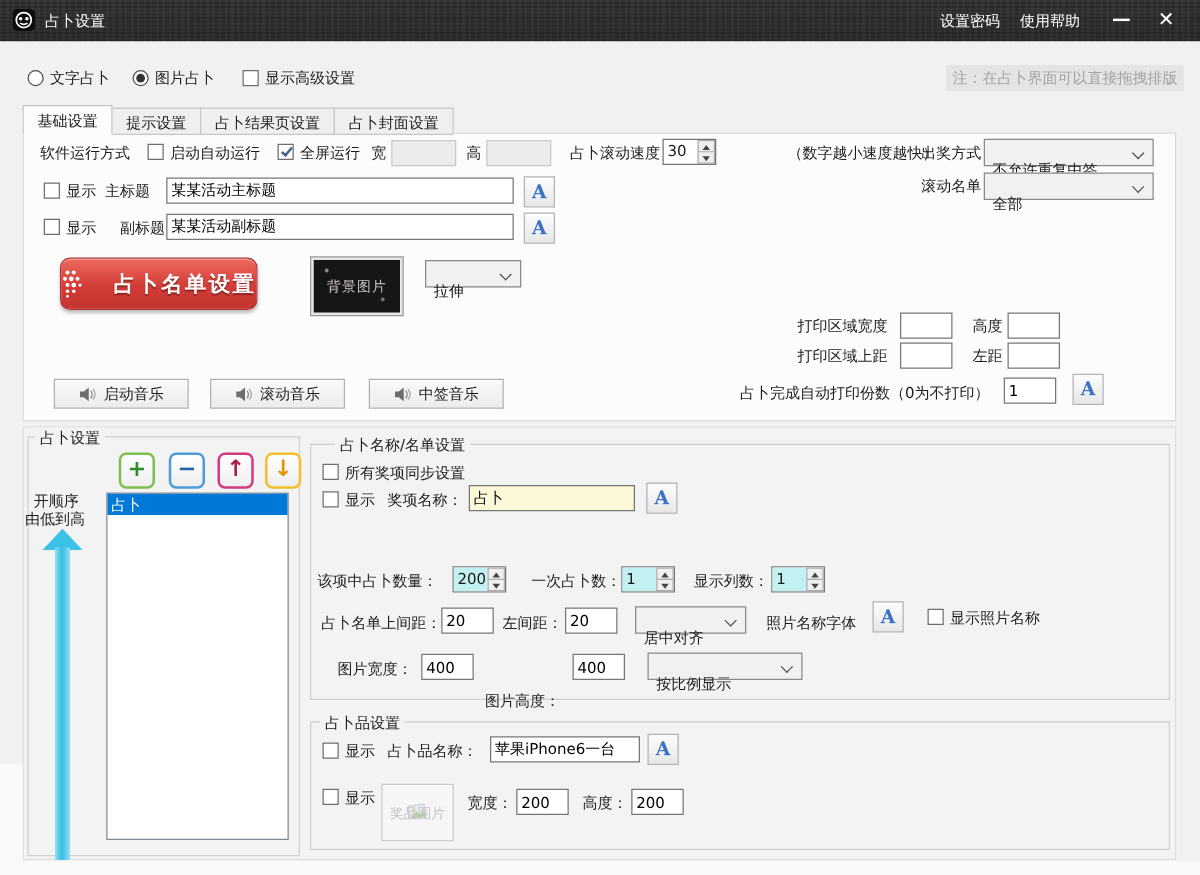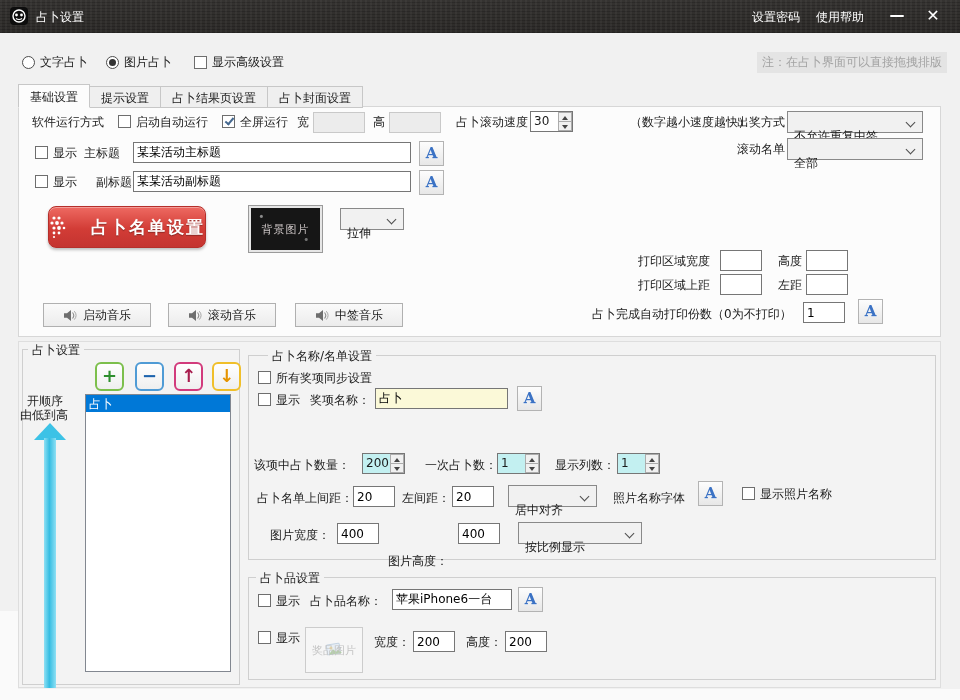--- a/index.html
+++ b/index.html
@@ -208,21 +208,21 @@
           <circle cx="10" cy="19" r="1.4"></circle>
           <circle cx="5" cy="23" r="1.1"></circle>
         </g>
       </svg>
     <span>占卜名单设置</span>
   </div>
 
   <div class="bgthumb">
     <div class="core">背景图片</div>
   </div>
-  <div class="sel" style="left:340px; top:208px; width:64px;">拉伸</div>
+  <div class="sel" style="left:340px; top:208px; width:77px;">拉伸</div>
 
   <span class="lb" style="left:638px; top:253px;">打印区域宽度</span>
   <input class="inp" style="left: 720px; top: 250px; width: 42px;" value="">
   <span class="lb" style="left:778px; top:253px;">高度</span>
   <input class="inp" style="left: 806px; top: 250px; width: 42px;" value="">
   <span class="lb" style="left:638px; top:277px;">打印区域上距</span>
   <input class="inp" style="left: 720px; top: 274px; width: 42px;" value="">
   <span class="lb" style="left:778px; top:277px;">左距</span>
   <input class="inp" style="left: 806px; top: 274px; width: 42px;" value="">
 

